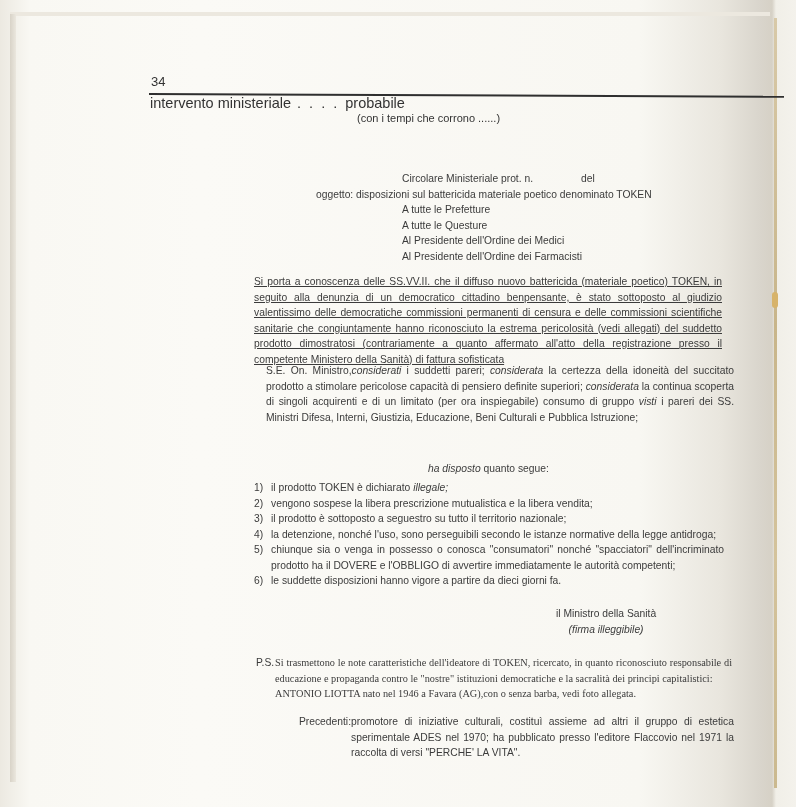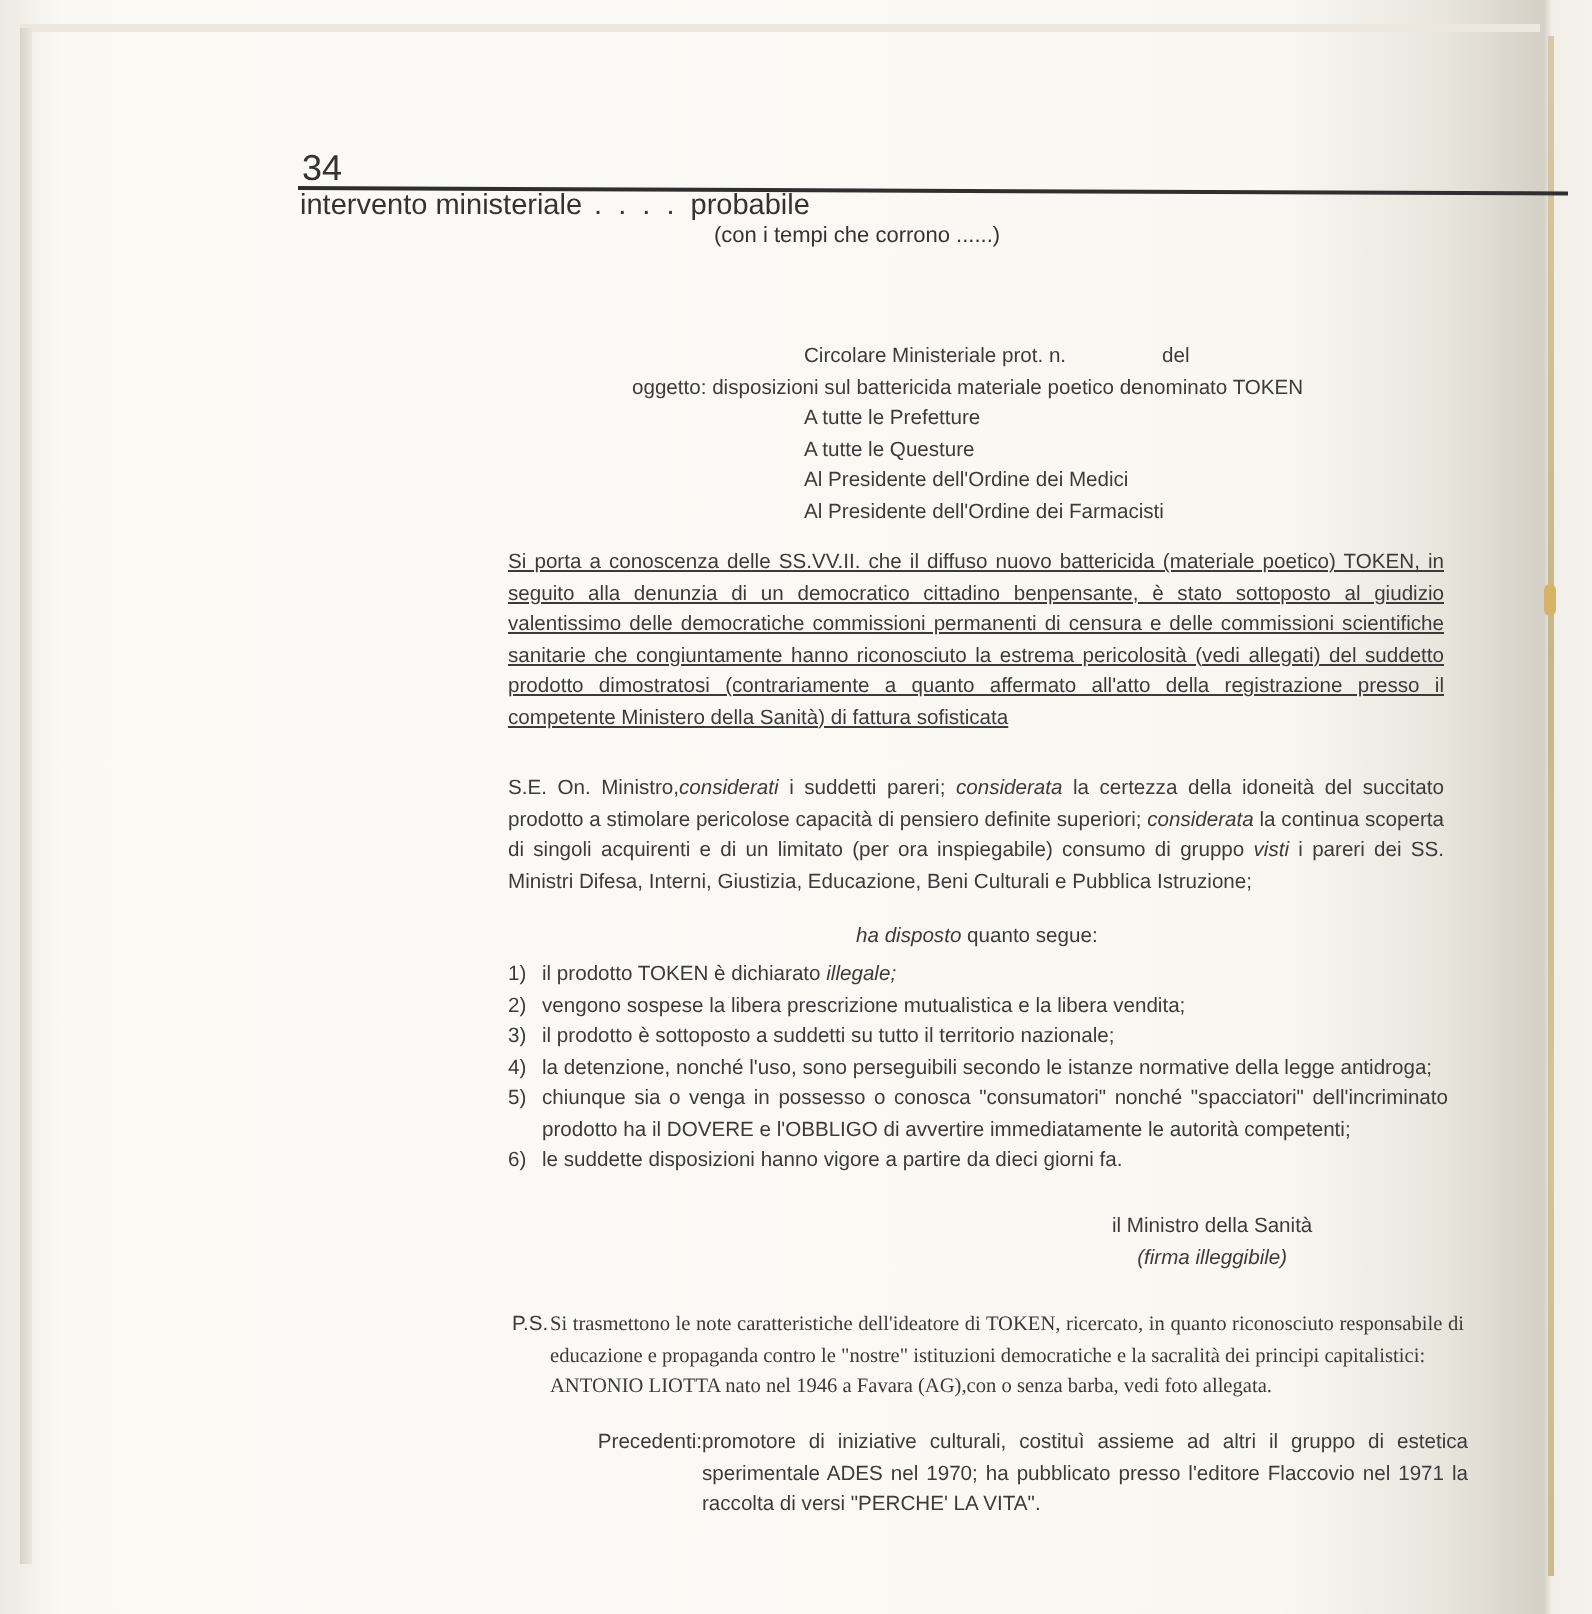--- a/index.html
+++ b/index.html
@@ -25,21 +25,21 @@
     position: absolute; left: 774px; top: 18px; width: 3px; height: 770px;
     background: linear-gradient(180deg, #d8c9a8, #c8b58a 40%, #d4c39c 70%, #cbb98f);
   }
   .gutter-spot {
     position: absolute; left: 772px; top: 292px; width: 6px; height: 16px;
     border-radius: 3px; background: #d7b36a;
   }
 
   .page-number {
     position: absolute; left: 151px; top: 74px;
-    font-size: 18px; color: #333;
+    font-size: 13px; color: #333;
   }
   .header-rule {
     position: absolute; left: 149px; top: 93px; width: 635px; height: 1.5px;
     background: #2f2f2f; transform: rotate(0.25deg); transform-origin: left;
   }
   .section-title {
     position: absolute; left: 150px; top: 95px;
     font-size: 14.5px; color: #333; line-height: 16px;
   }
   .section-title .dots { margin: 0 6px 0 6px; letter-spacing: 2px; }
@@ -54,21 +54,21 @@
   .header-block { position: absolute; left: 316px; top: 171px; }
   .header-block .line { white-space: nowrap; }
   .header-block .indent { padding-left: 86px; }
   .header-block .circ { padding-left: 86px; }
   .header-block .circ .del { margin-left: 48px; text-align: right; }
 
   .para {
     position: absolute; left: 254px; width: 468px; text-align: justify;
   }
   .p1 { top: 274px; text-decoration: underline; }
-  .p2 { top: 387px; }
+  .p2 { top: 363px; margin-left: 12px; }
   .disposto { position: absolute; left: 428px; top: 461px; }
   em { font-style: italic; }
 
   .list { position: absolute; left: 254px; top: 480px; width: 470px; }
   .list .item { display: flex; text-align: justify; }
   .list .num { width: 17px; flex: none; }
   .list .txt { flex: 1; }
 
   .signature { position: absolute; left: 556px; top: 606px; text-align: center; }
 
@@ -121,21 +121,21 @@
     <div class="item">
       <span class="num">1)</span>
       <span class="txt"><span>il prodotto TOKEN è dichiarato </span><em>illegale;</em></span>
     </div>
     <div class="item">
       <span class="num">2)</span>
       <span class="txt">vengono sospese la libera prescrizione mutualistica e la libera vendita;</span>
     </div>
     <div class="item">
       <span class="num">3)</span>
-      <span class="txt">il prodotto è sottoposto a suddetti su tutto il territorio nazionale;</span>
+      <span class="txt">il prodotto è sottoposto a seguestro su tutto il territorio nazionale;</span>
     </div>
     <div class="item">
       <span class="num">4)</span>
       <span class="txt">la detenzione, nonché l'uso, sono perseguibili secondo le istanze normative della legge antidroga;</span>
     </div>
     <div class="item">
       <span class="num">5)</span>
       <span class="txt">chiunque sia o venga in possesso o conosca "consumatori" nonché "spacciatori" dell'incriminato prodotto ha il DOVERE e l'OBBLIGO di avvertire immediatamente le autorità competenti;</span>
     </div>
     <div class="item">

